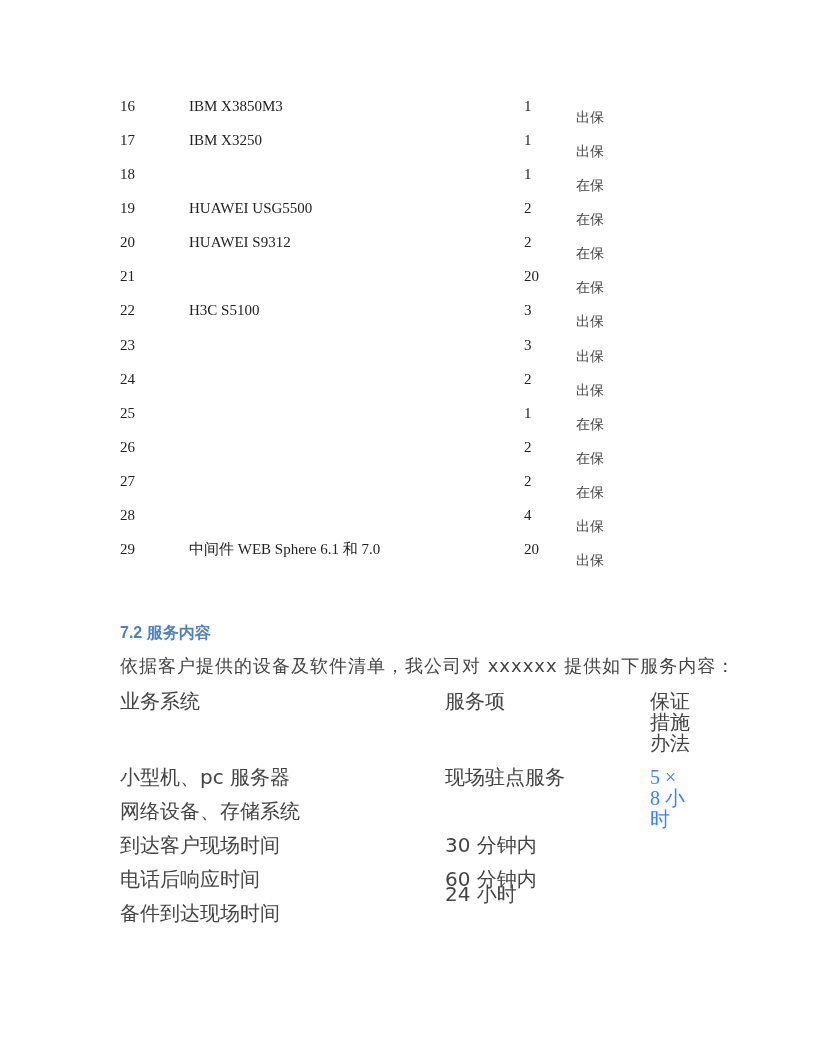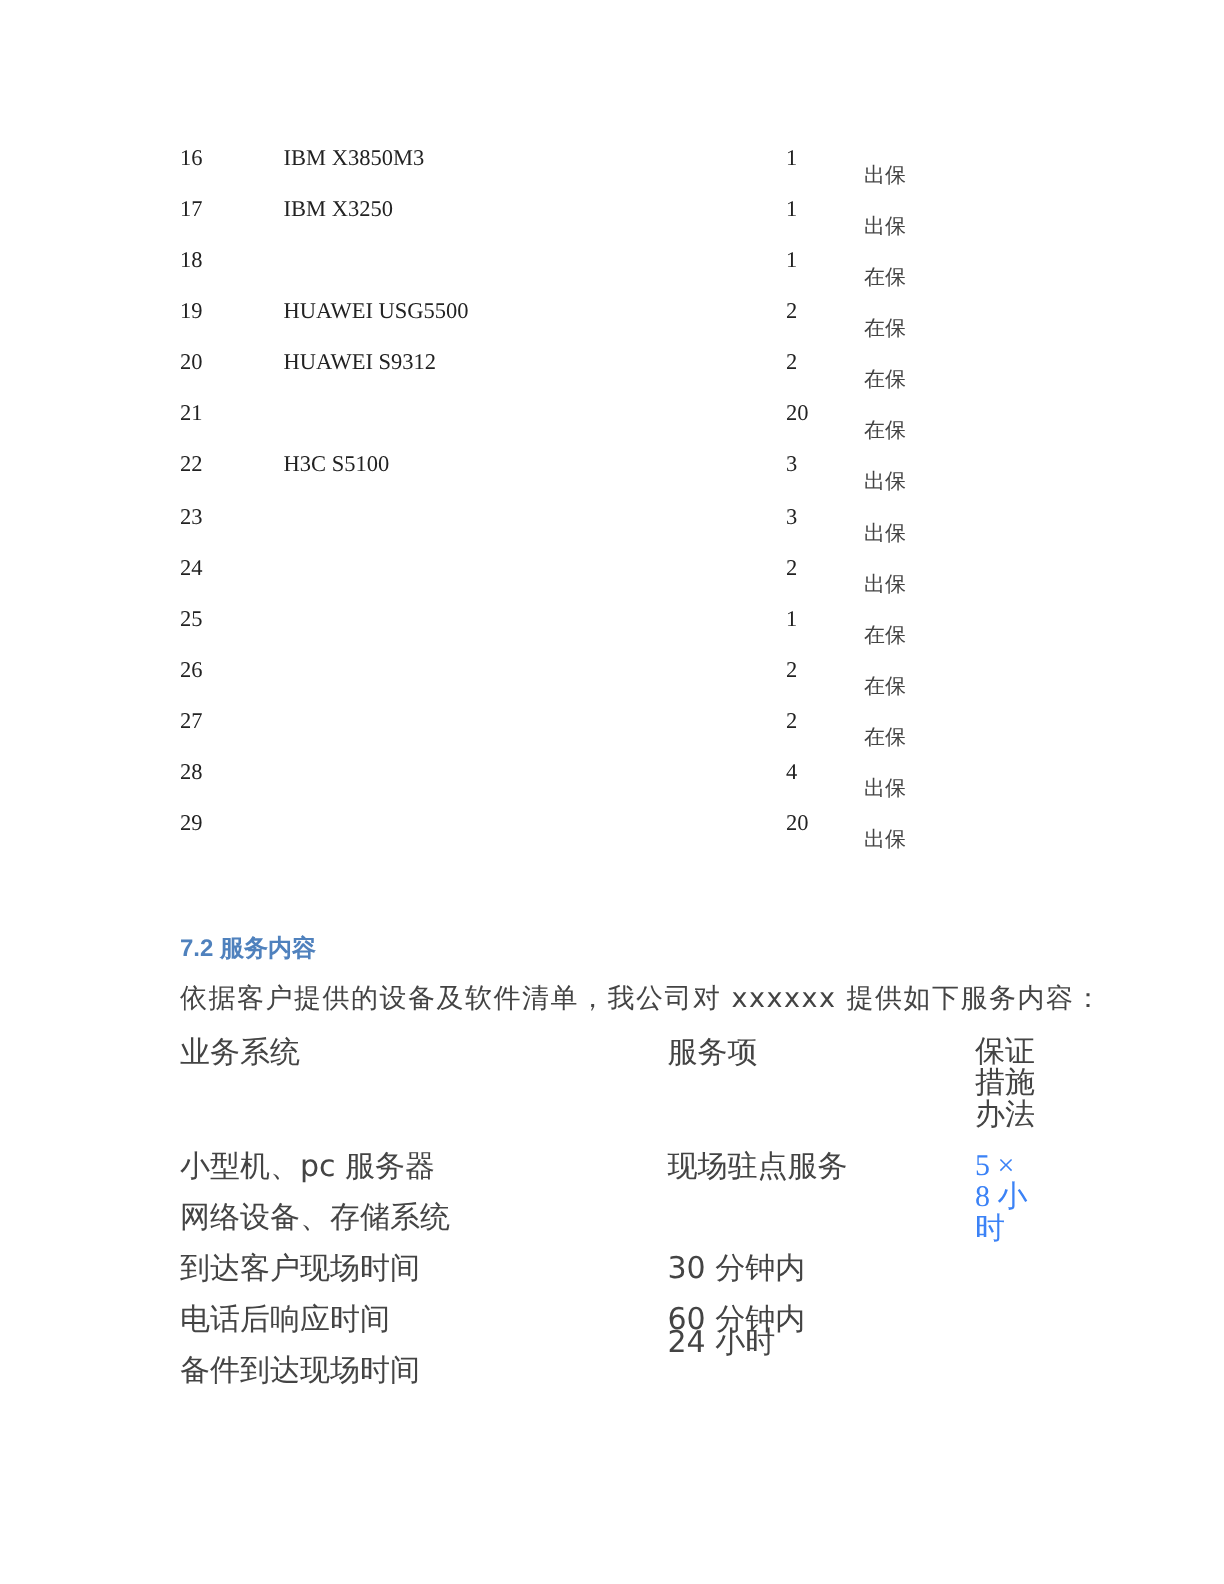--- a/index.html
+++ b/index.html
@@ -97,20 +97,21 @@
     <span class="c status">在保</span>
   </div>
   <div class="row" style="top:505px">
     <span class="c num">28</span>
     <span class="c model"></span>
     <span class="c qty">4</span>
     <span class="c status">出保</span>
   </div>
   <div class="row" style="top:539px">
     <span class="c num">29</span>
+    <span class="c model">中间件 WEB Sphere 6.1 和 7.0</span>
     <span class="c qty">20</span>
     <span class="c status">出保</span>
   </div>
 </div>
 
 <div class="heading">7.2 服务内容</div>
 
 <div class="para cjk">依据客户提供的设备及软件清单，我公司对 xxxxxx 提供如下服务内容：</div>
 
 <div>

